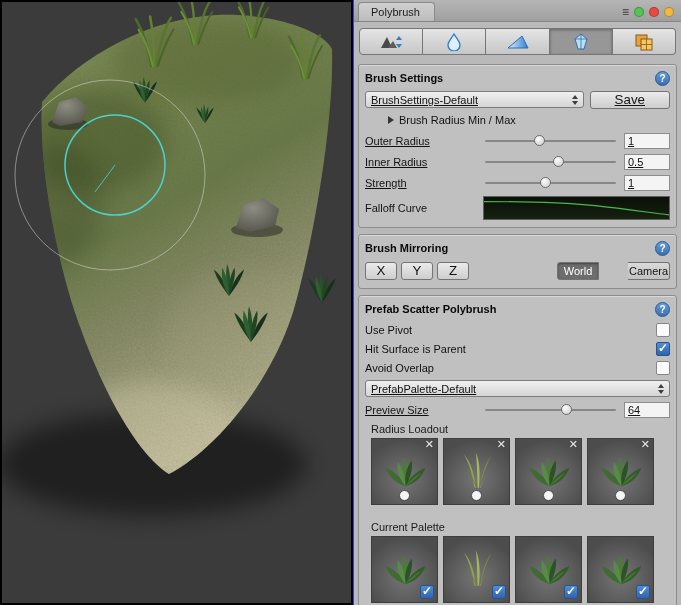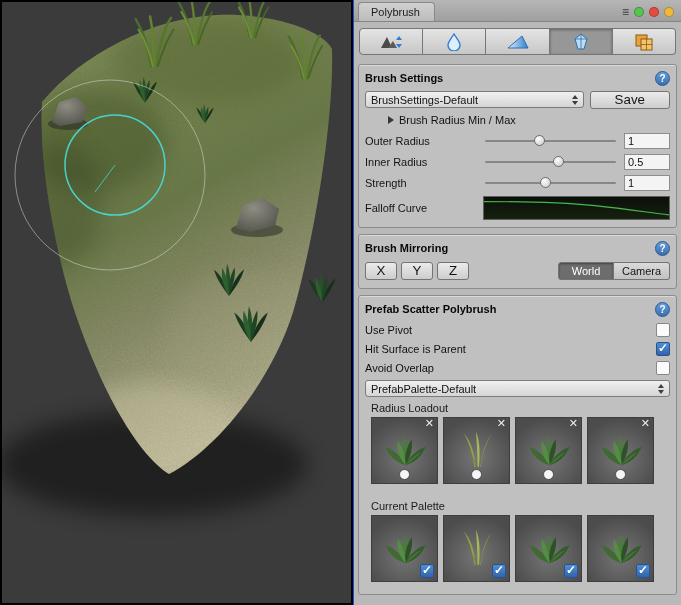--- a/index.html
+++ b/index.html
@@ -33,21 +33,21 @@
 
   .box { margin:4px 4px 6px; border:1px solid #8c8c8c; border-radius:3px; background:#c0c0c0;
          padding:4px 6px 6px; box-shadow:inset 0 1px 0 rgba(255,255,255,.4); }
   .box-header { display:flex; align-items:center; height:18px; margin-bottom:3px; }
   .box-title { font-weight:bold; color:#080808; }
   .help-btn { margin-left:auto; width:15px; height:15px; border-radius:50%;
               background:linear-gradient(#63a0d8,#3a6fb2); border:1px solid #2d5档;
               border:1px solid #2d568f; color:#fff; font-weight:bold; font-size:10px;
               display:flex; align-items:center; justify-content:center; }
 
-  .row { display:flex; align-items:center; height:19px; margin:2px 0; }
+  .row { display:flex; align-items:center; height:19px; margin:2px 0;text-decoration:underline; }
   .lbl { width:118px; flex:none; color:#141414; }
 
   .dropdown { flex:1; height:17px; background:linear-gradient(#f0f0f0,#d5d5d5); border:1px solid #7c7c7c;
               border-radius:3px; display:flex; align-items:center; padding:0 5px; margin-right:6px; }
   .dd-arrows { margin-left:auto; display:flex; flex-direction:column; gap:2px; }
   .dd-arrows i { display:block; width:0; height:0; border-left:3px solid transparent; border-right:3px solid transparent; }
   .dd-arrows .up { border-bottom:4px solid #3d3d3d; }
   .dd-arrows .dn { border-top:4px solid #3d3d3d; }
 
   .btn { height:18px; background:linear-gradient(#ebebeb,#cdcdcd); border:1px solid #747474;
@@ -63,24 +63,24 @@
   .valfield { width:46px; flex:none; height:16px; background:#f4f4f4; border:1px solid #8d8d8d;
               padding:0 3px; line-height:14px; }
 
   .curve-row { display:flex; align-items:center; height:26px; margin-top:3px; }
   .curve-box { flex:1; height:24px; background:linear-gradient(#0b0f09,#16210f); border:1px solid #5f5f5f; }
   .curve-box svg { display:block; width:100%; height:100%; }
 
   .mirror-row { display:flex; align-items:center; gap:4px; height:22px; }
   .axis-btn { width:32px; padding:0; text-align:center; }
   .seg { margin-left:auto; display:flex; }
-  .seg-btn { width:56px; height:18px; border:1px solid #737373; background:linear-gradient(#dadada,#c2c2c2);
+  .seg-btn { width:42px; height:18px; border:1px solid #737373; background:linear-gradient(#dadada,#c2c2c2);
              text-align:center; line-height:16px; color:#141414; }
   .seg-btn:first-child { border-radius:3px 0 0 3px; }
-  .seg-btn:last-child { border-radius:0 3px 3px 0; border-left:none; }
+  .seg-btn:last-child { border-radius:0 3px 3px 0; border-left:none;margin-left:29px; }
   .seg-btn.selected { background:#6d6d6d; color:#fff; box-shadow:inset 0 1px 2px rgba(0,0,0,.4); }
 
   .toggle-row { display:flex; align-items:center; height:18px; margin:1px 0; }
   .checkbox { width:14px; height:14px; background:#fbfbfb; border:1px solid #878787; border-radius:2px;
               margin-left:auto; position:relative; }
   .checkbox .checkmark { display:none; position:absolute; left:1px; top:-2px; color:#fff; font-size:12px; font-weight:bold; }
   .checkbox.checked { background:linear-gradient(#4f8fd3,#3263ad); border-color:#2a5290; }
   .checkbox.checked .checkmark { display:block; }
 
   .sub-label { margin:4px 0 2px 6px; color:#1a1a1a; }
@@ -327,20 +327,28 @@
     <div class="row">
       <div class="dropdown" style="margin-right:0;">
         <span>PrefabPalette-Default</span>
         <span class="dd-arrows">
             <i class="up"></i>
             <i class="dn"></i>
           </span>
       </div>
     </div>
 
+    <div class="row">
+      <span class="lbl">Preview Size</span>
+      <div class="slider">
+        <div class="track"></div>
+        <div class="thumb" style="left: 62%;"></div>
+      </div>
+      <div class="valfield">64</div>
+    </div>
 
     <div class="sub-label">Radius Loadout</div>
     <div class="thumb-grid">
       <div class="prefab-thumb">
         <svg class="plant">
             <use href="#t-leafy"></use>
           </svg>
         <span class="thumb-x">✕</span>
         <span class="thumb-radio"></span>
       </div>

